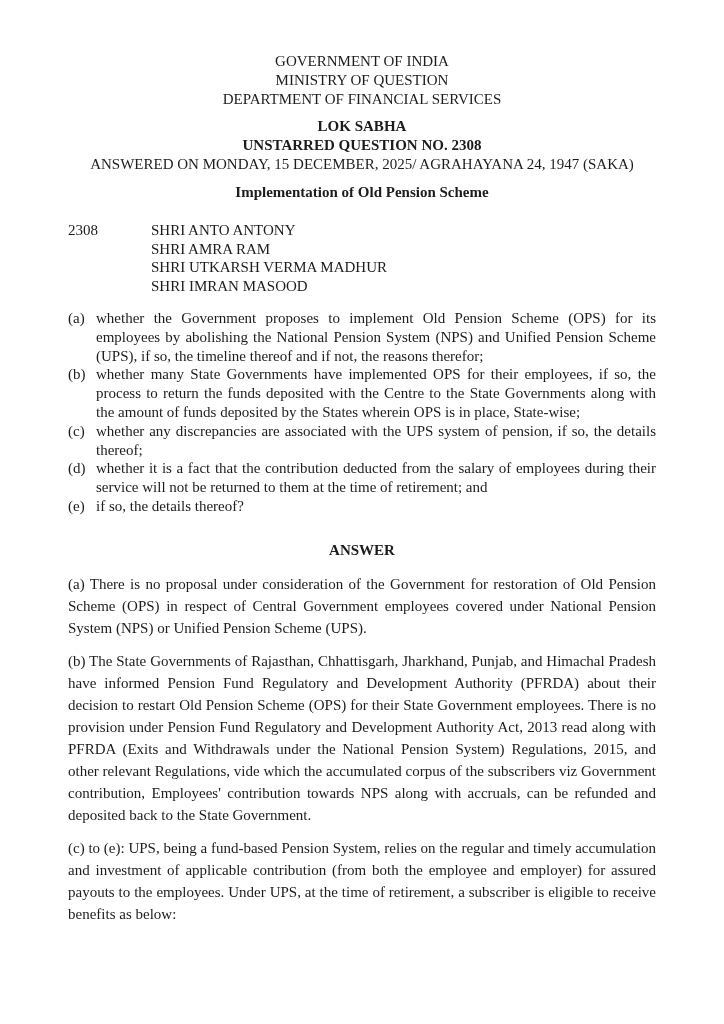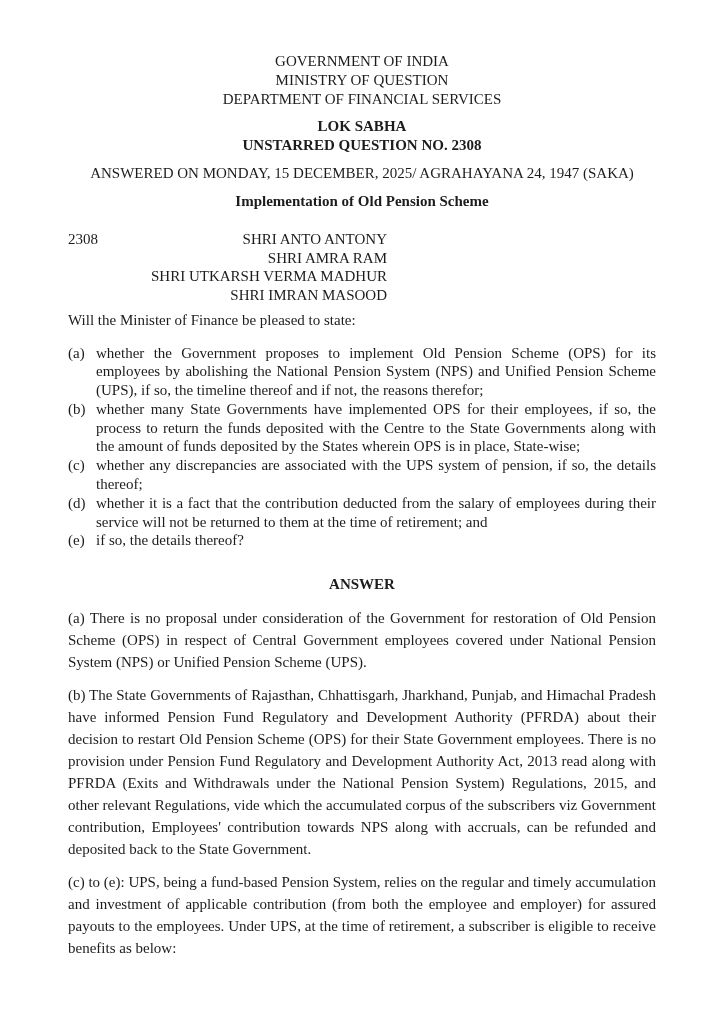--- a/index.html
+++ b/index.html
@@ -18,27 +18,27 @@
     padding: 52px 68px 0 68px;
     font-size: 15px;
     border-radius: 18px;
   }
   .center { text-align: center; }
 
   
   .hdr-line { line-height: 19px; }
   .house-block { margin-top: 8px; }
   .house-line { line-height: 19px; font-weight: 700; }
-  .answered-on { margin-top: 9px; line-height: 19px; }
+  .answered-on { line-height: 19px; }
   .doc-title { margin-top: 9px; line-height: 19px; font-weight: 700; }
 
   
   .q-block { margin-top: 19px; display: flex; gap: 44px; }
   .q-num { flex: 0 0 39px; line-height: 18.5px; }
-  .members div { line-height: 18.5px; text-align: right; }
+  .members div { line-height: 18.5px; }
 
   .preamble { margin-top: 7px; line-height: 18.5px; }
 
   
   .q-items { margin-top: 14px; }
   .q-item { display: flex; }
   .q-item .lbl { flex: 0 0 28px; line-height: 18.8px; }
   .q-item .txt { flex: 1; text-align: justify; line-height: 18.8px; }
 
   
@@ -70,21 +70,20 @@
   <div class="q-block">
     <div class="q-num">2308</div>
     <div class="members">
       <div>SHRI ANTO ANTONY</div>
       <div>SHRI AMRA RAM</div>
       <div>SHRI UTKARSH VERMA MADHUR</div>
       <div>SHRI IMRAN MASOOD</div>
     </div>
   </div>
 
-  <div class="preamble">Will the Minister of Finance be pleased to state:</div>
 
   <div class="q-items">
     <div class="q-item">
       <div class="lbl">(a)</div>
       <div class="txt">whether the Government proposes to implement Old Pension Scheme (OPS) for its employees by abolishing the National Pension System (NPS) and Unified Pension Scheme (UPS), if so, the timeline thereof and if not, the reasons therefor;</div>
     </div>
     <div class="q-item">
       <div class="lbl">(b)</div>
       <div class="txt">whether many State Governments have implemented OPS for their employees, if so, the process to return the funds deposited with the Centre to the State Governments along with the amount of funds deposited by the States wherein OPS is in place, State-wise;</div>
     </div>

